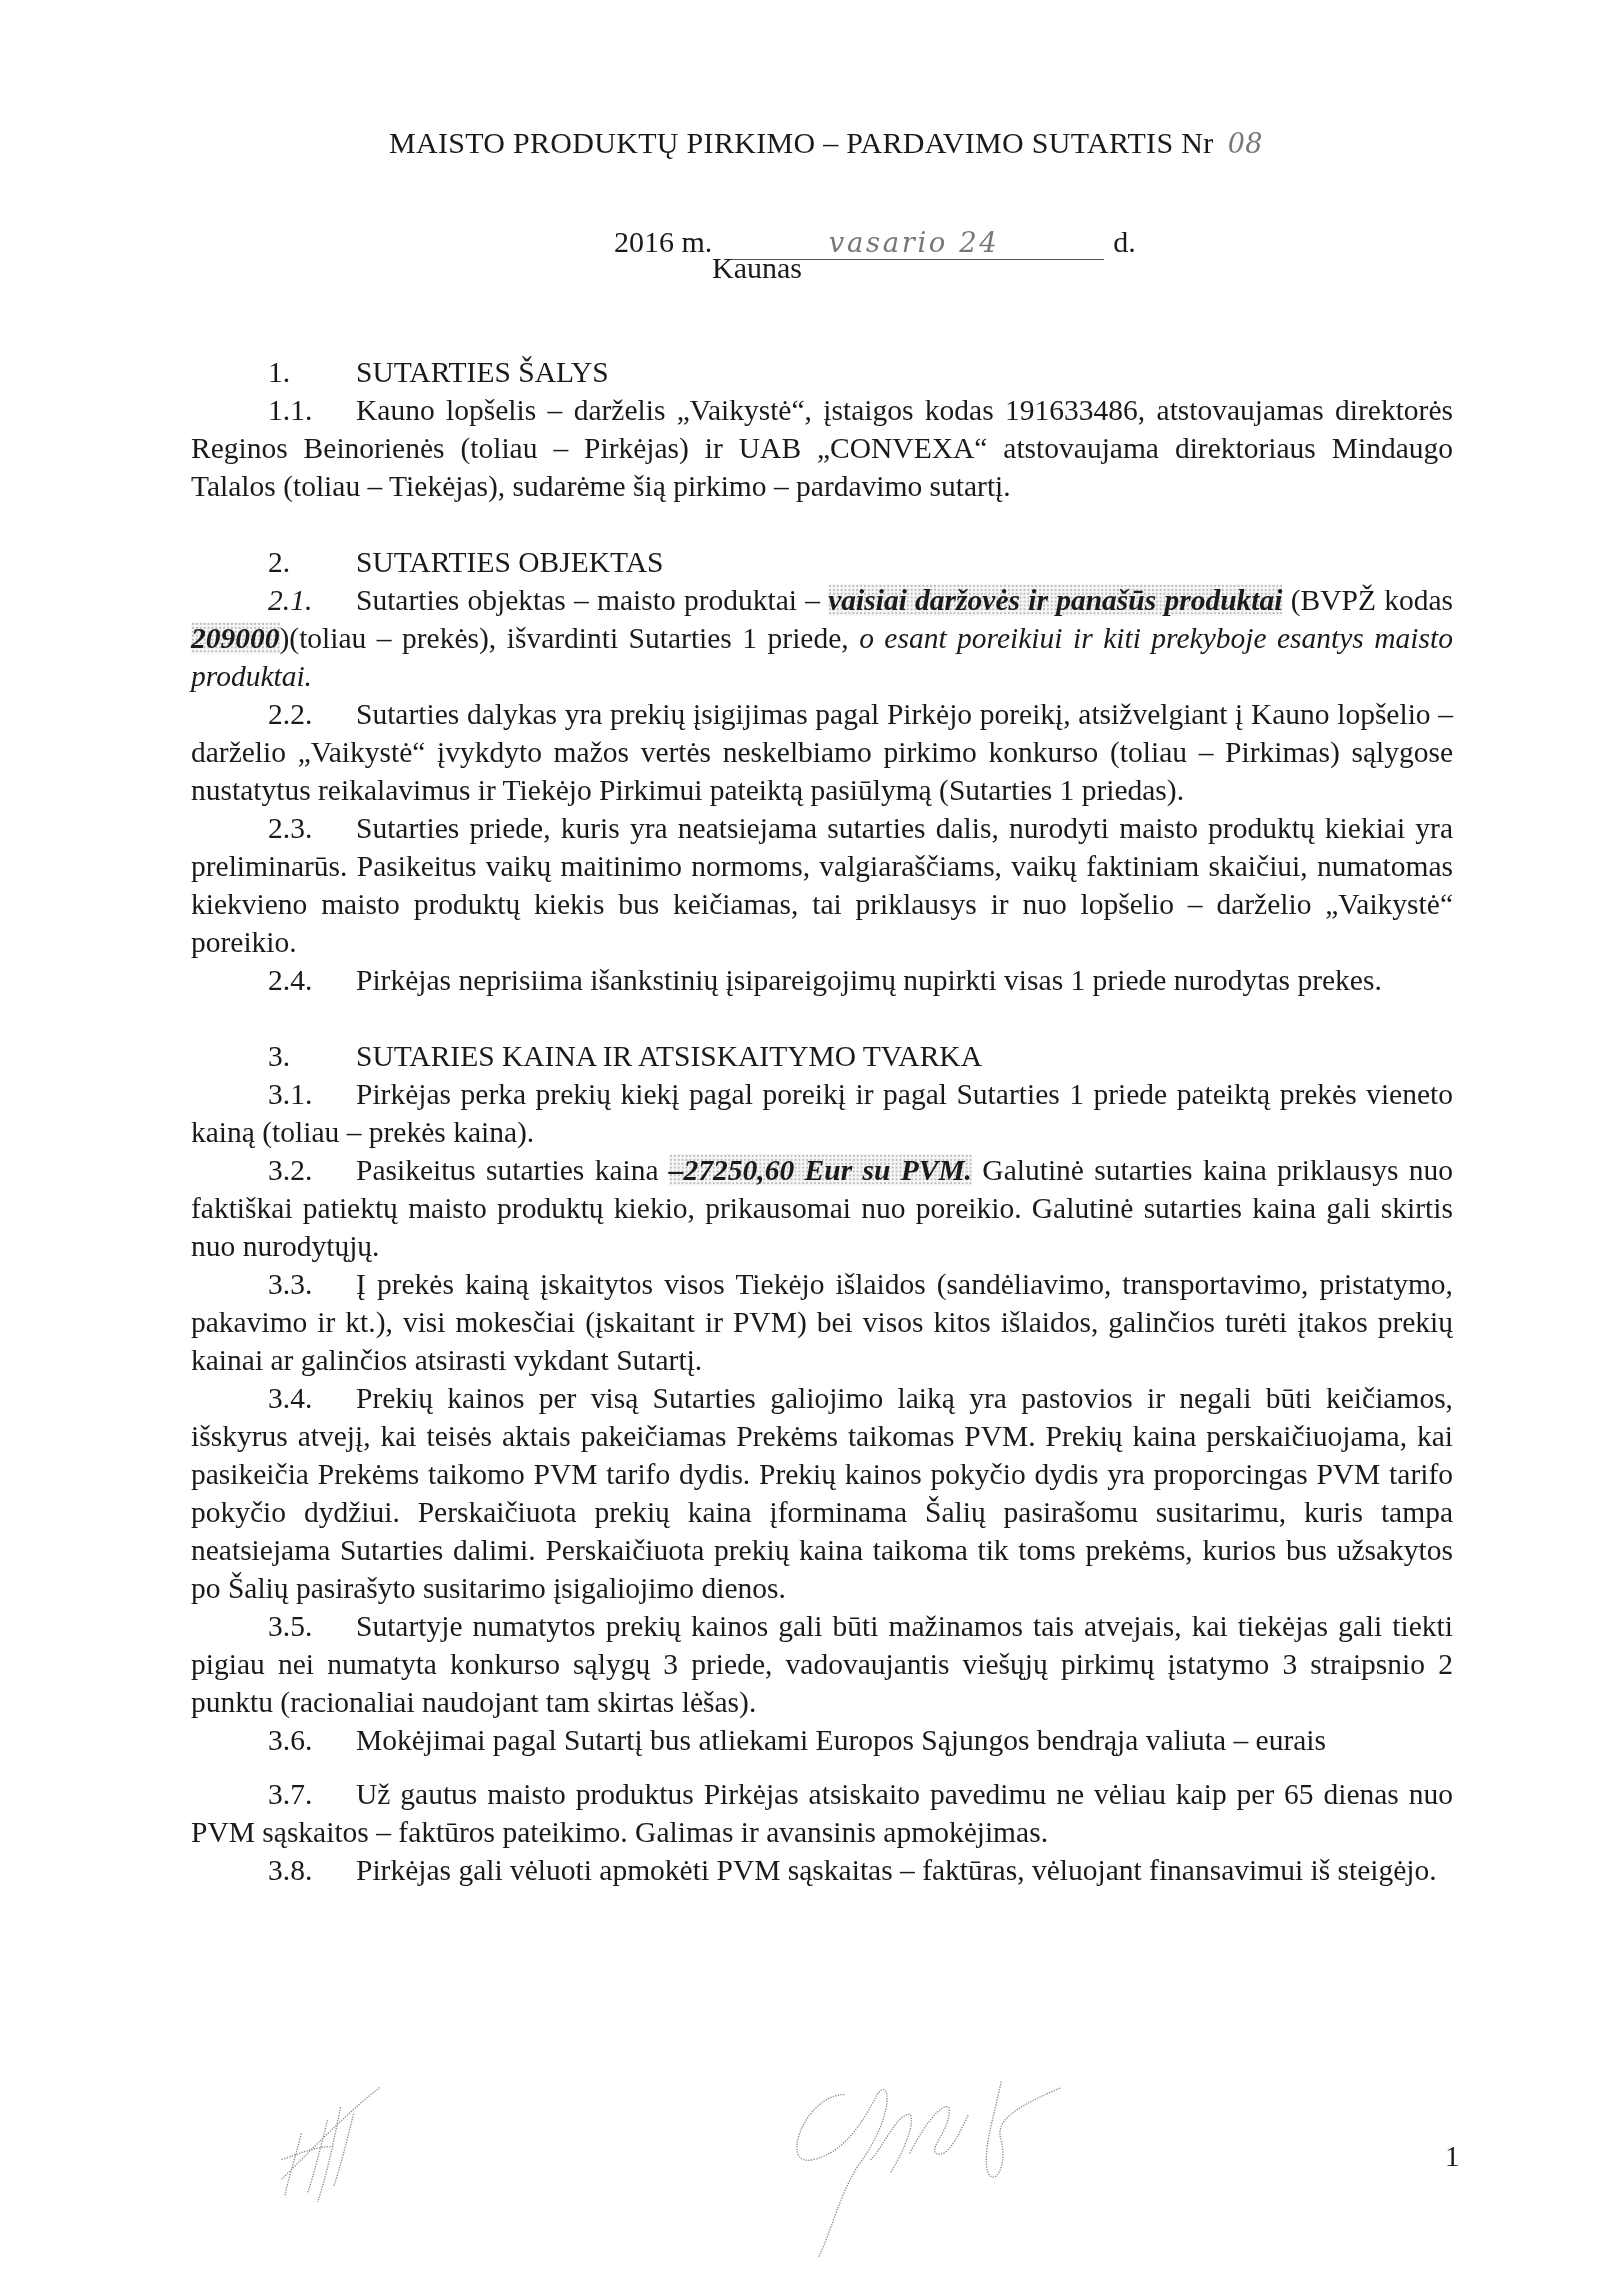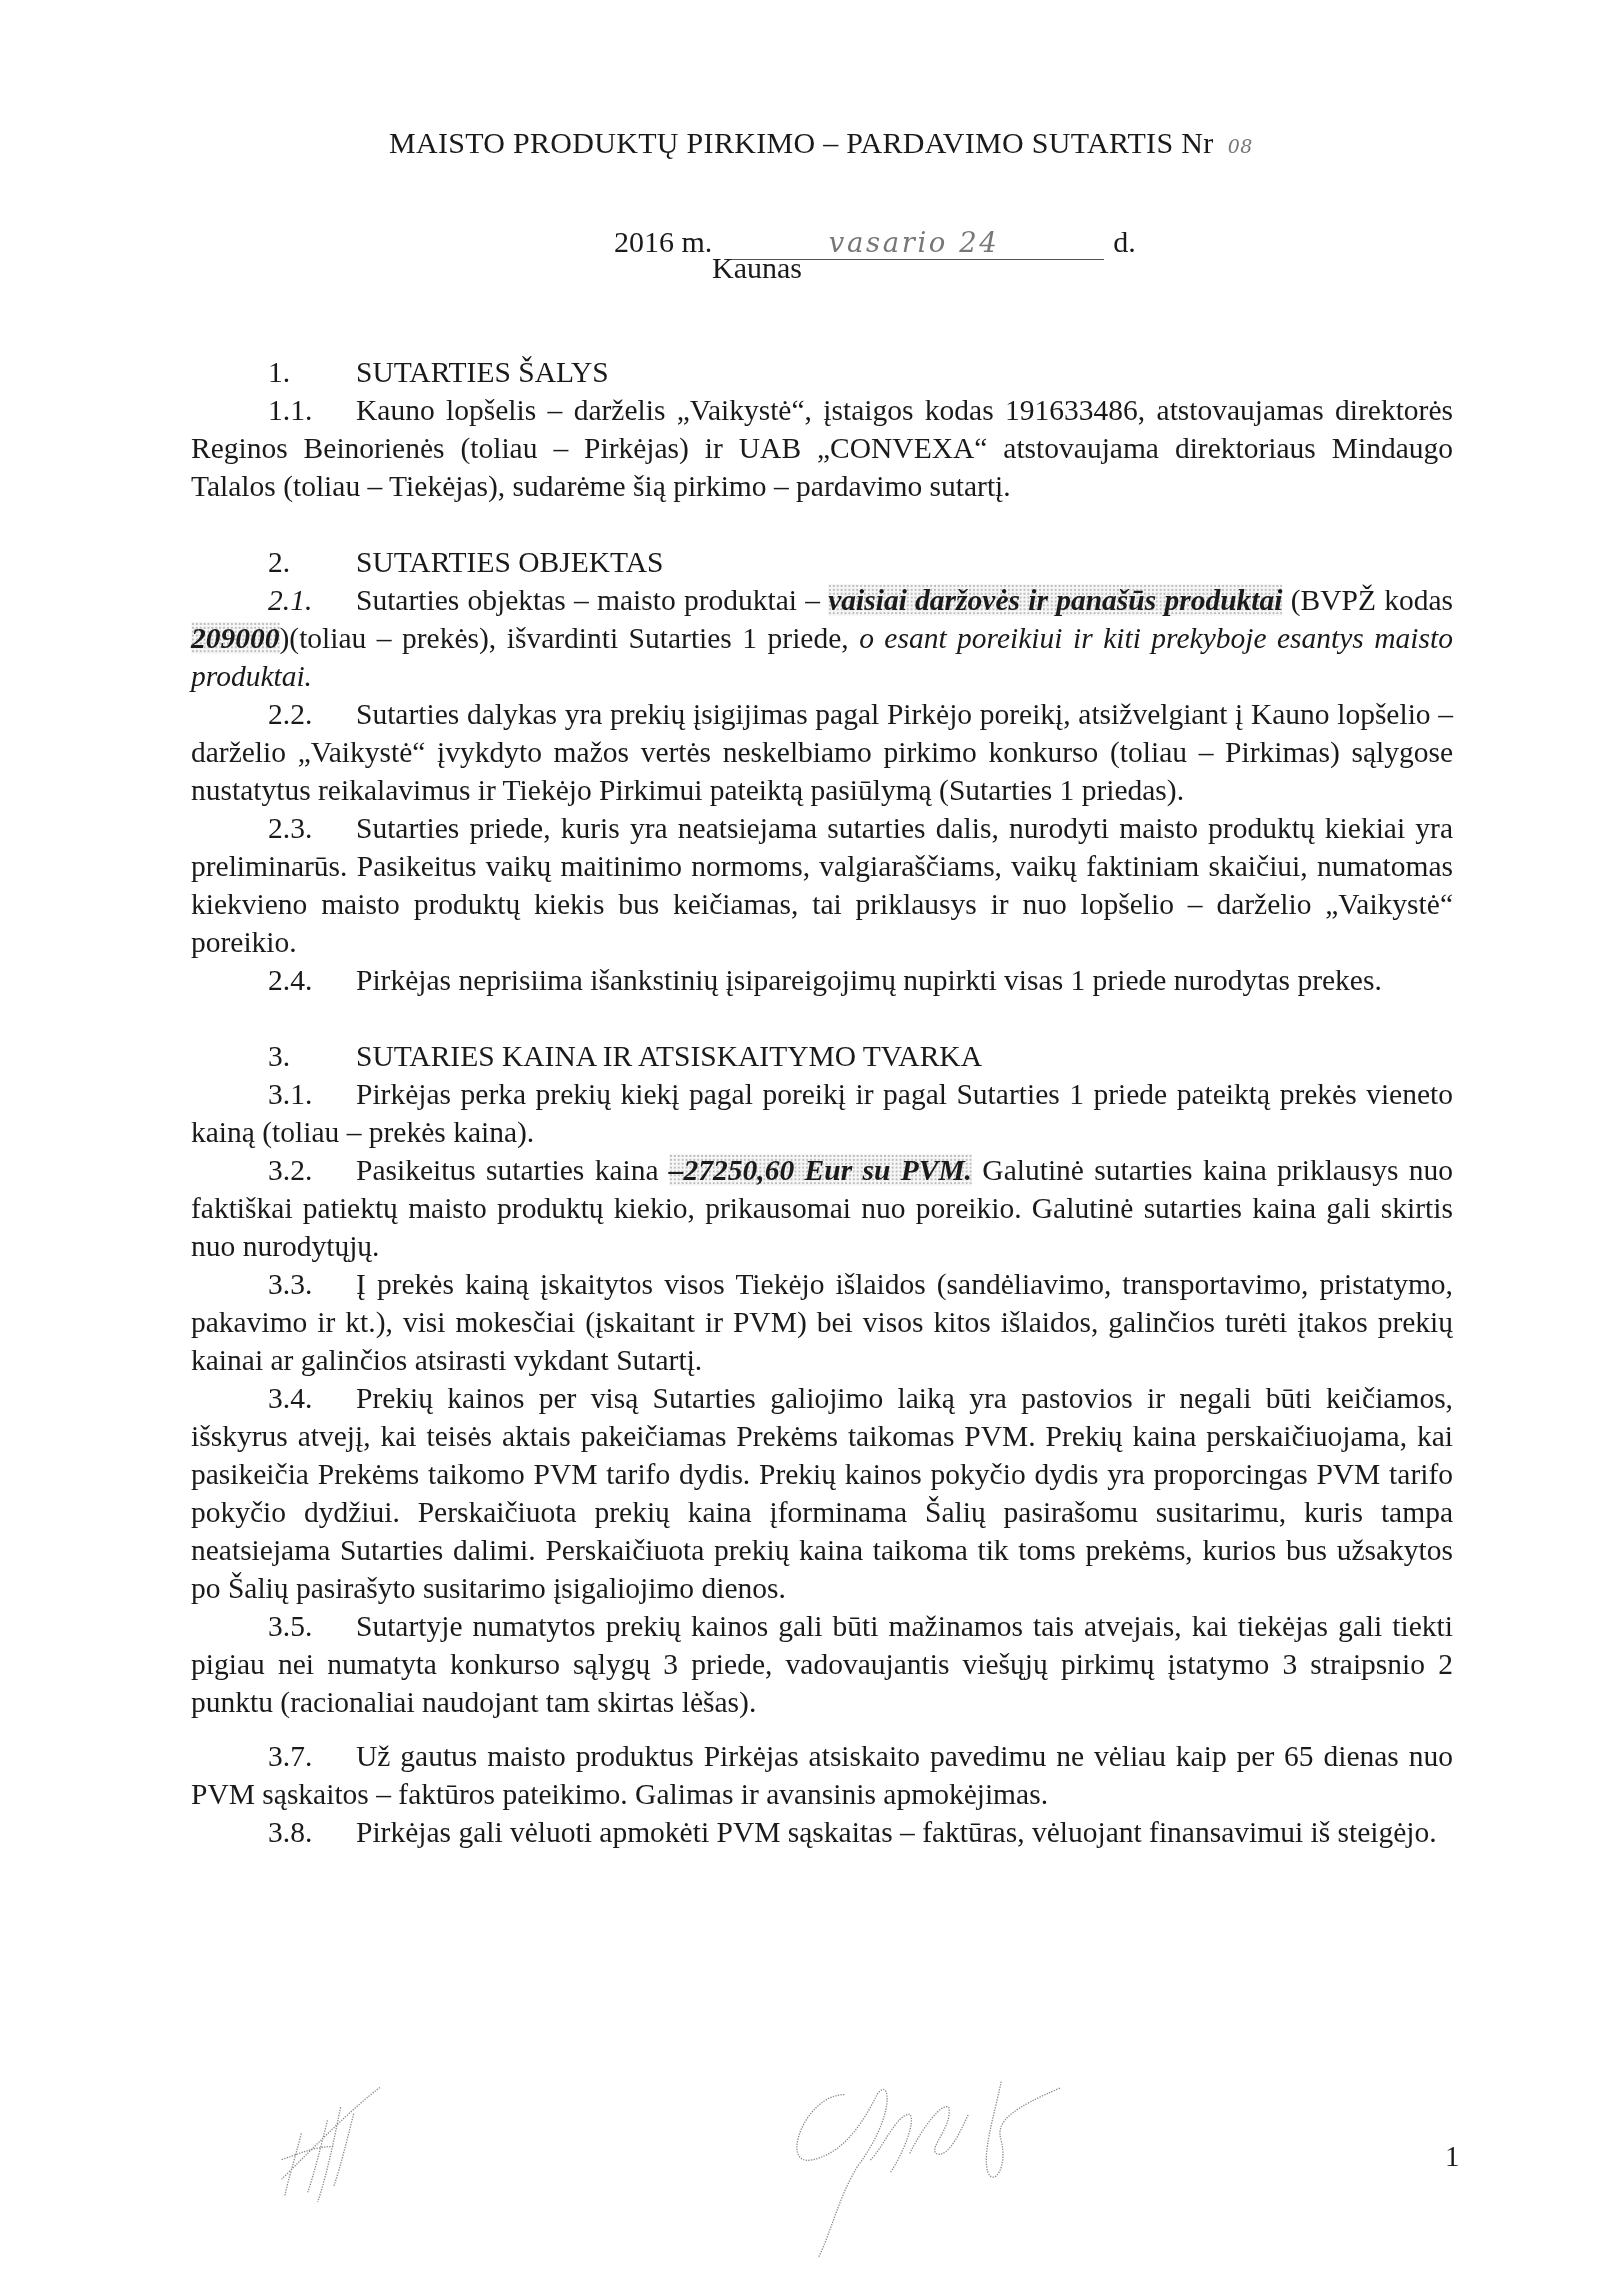--- a/index.html
+++ b/index.html
@@ -1,20 +1,20 @@
 <!DOCTYPE html>
 <html style="font-size:10.5px"><head>
 <meta charset="utf-8">
 <style>
   html, body { margin: 0; padding: 0; background: #ffffff; }
   body { width: 1623px; height: 2295px; position: relative; overflow: hidden;
          font-family: "Liberation Serif", "DejaVu Serif", serif; color: #1a1a1a; }
   .page { position: absolute; left: 0; top: 0; width: 1623px; height: 2295px; background: #fff; }
   .title { position: absolute; top: 126px; left: 389px; font-size: 30px; letter-spacing: 0.3px; white-space: nowrap; }
-  .title .hand { font-family: "DejaVu Serif", serif; font-style: italic; color: #777; font-size: 19px; margin-left: 6.5px; font-weight: 300; }
+  .title .hand { font-family: "DejaVu Serif", serif; font-style: italic; color: #777; font-size: 27px; margin-left: 6.5px; font-weight: 300; }
   .dateline { position: absolute; top: 225px; left: 614px; font-size: 30px; white-space: nowrap; }
   .dateline .blank { display: inline-block; width: 380px; border-bottom: 1.3px solid #555; margin: 0 9.2px 0 11.8px; text-align: center; }
   .dateline .hand { font-family: "DejaVu Serif", serif; font-style: italic; color: #777; font-size: 27.5px; letter-spacing: 2.6px; }
   .city { position: absolute; top: 251px; left: 712px; font-size: 30px; }
 
   .body { position: absolute; left: 191px; top: 353px; width: 1262px; font-size: 29.5px; line-height: 38px; }
   .section-head { margin-top: 0; display: flex; }
   .section-head .num { width: 111px; padding-left: 76px; box-sizing: content-box; }
   .section-head .num { width: 89px; }
   .para { text-align: justify; text-indent: 0; margin: 0; }
@@ -83,20 +83,23 @@
     </p>
     <p class="para">
       <span class="pnum">3.3.</span><span>Į prekės kainą įskaitytos visos Tiekėjo išlaidos (sandėliavimo, transportavimo, pristatymo, pakavimo ir kt.), visi mokesčiai (įskaitant ir PVM) bei visos kitos išlaidos, galinčios turėti įtakos prekių kainai ar galinčios atsirasti vykdant Sutartį.</span>
     </p>
     <p class="para">
       <span class="pnum">3.4.</span><span>Prekių kainos per visą Sutarties galiojimo laiką yra pastovios ir negali būti keičiamos, išskyrus atvejį, kai teisės aktais pakeičiamas Prekėms taikomas PVM. Prekių kaina perskaičiuojama, kai pasikeičia Prekėms taikomo PVM tarifo dydis. Prekių kainos pokyčio dydis yra proporcingas PVM tarifo pokyčio dydžiui. Perskaičiuota prekių kaina įforminama Šalių pasirašomu susitarimu, kuris tampa neatsiejama Sutarties dalimi. Perskaičiuota prekių kaina taikoma tik toms prekėms, kurios bus užsakytos po Šalių pasirašyto susitarimo įsigaliojimo dienos.</span>
     </p>
     <p class="para">
       <span class="pnum">3.5.</span><span>Sutartyje numatytos prekių kainos gali būti mažinamos tais atvejais, kai tiekėjas gali tiekti pigiau nei numatyta konkurso sąlygų 3 priede, vadovaujantis viešųjų pirkimų įstatymo 3 straipsnio 2 punktu (racionaliai naudojant tam skirtas lėšas).</span>
     </p>
+    <p class="para">
+      <span class="pnum">3.6.</span><span>Mokėjimai pagal Sutartį bus atliekami Europos Sąjungos bendrąja valiuta – eurais</span>
+    </p>
     <div style="height:15.7px"></div>
     <p class="para">
       <span class="pnum">3.7.</span><span>Už gautus maisto produktus Pirkėjas atsiskaito pavedimu ne vėliau kaip per 65 dienas nuo PVM sąskaitos – faktūros pateikimo. Galimas ir avansinis apmokėjimas.</span>
     </p>
     <p class="para">
       <span class="pnum">3.8.</span><span>Pirkėjas gali vėluoti apmokėti PVM sąskaitas – faktūras, vėluojant finansavimui iš steigėjo.</span>
     </p>
   </div>
 
   <svg class="sig1" width="144" height="131" viewBox="0 0 220 200">

